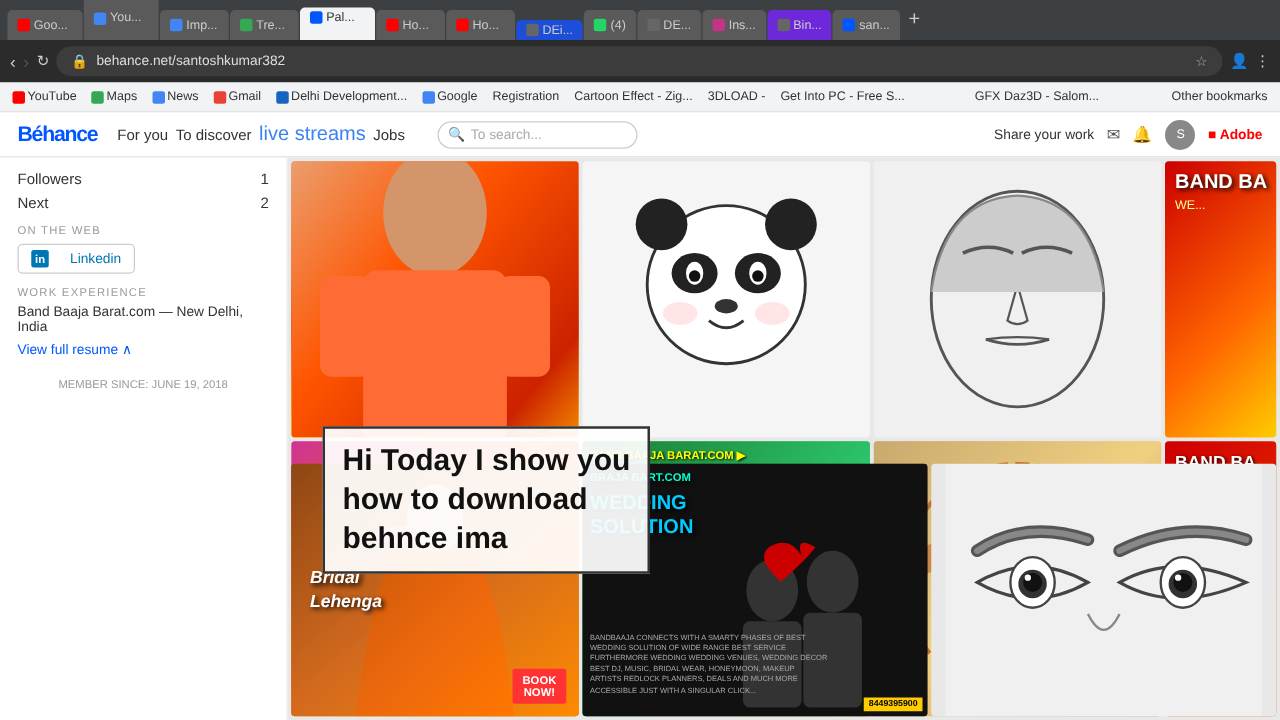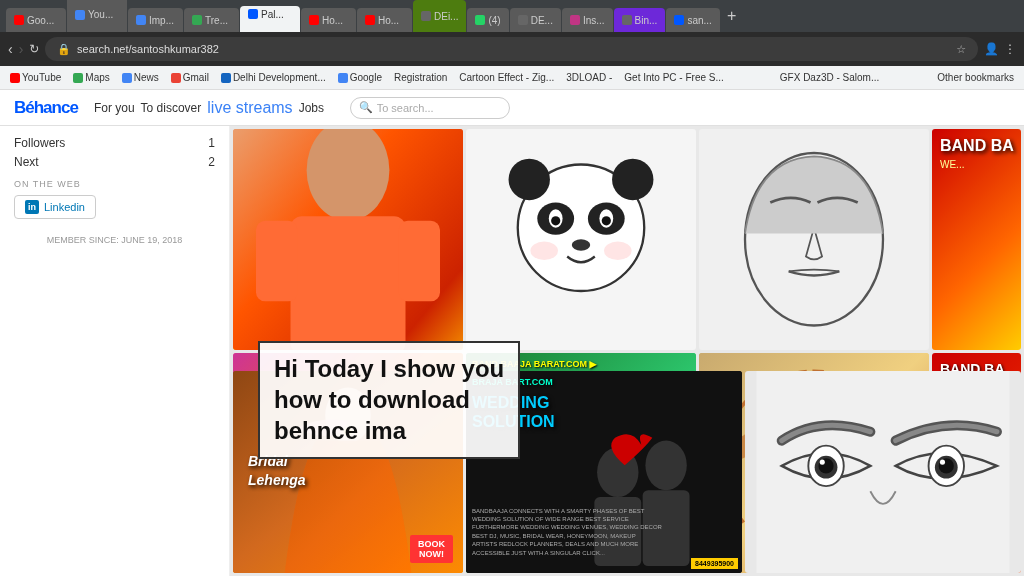--- a/index.html
+++ b/index.html
@@ -31,21 +31,21 @@
     <span>Pal...</span>
   </div>
   <div style="background:#5a5a5a; color:#ccc; font-size:10px; padding:3px 8px; border-radius:4px 4px 0 0; display:flex; align-items:center; gap:3px; height:24px; min-width:55px; max-width:75px; white-space:nowrap; overflow:hidden;">
     <span style="width:10px; height:10px; border-radius:2px; background:#ff0000; flex-shrink:0;"></span>
     <span>Ho...</span>
   </div>
   <div style="background:#5a5a5a; color:#ccc; font-size:10px; padding:3px 8px; border-radius:4px 4px 0 0; display:flex; align-items:center; gap:3px; height:24px; min-width:55px; max-width:75px; white-space:nowrap; overflow:hidden;">
     <span style="width:10px; height:10px; border-radius:2px; background:#ff0000; flex-shrink:0;"></span>
     <span>Ho...</span>
   </div>
-  <div style="background:#4d7c0f; color:#ccc; font-size:10px; padding:3px 8px; border-radius:4px 4px 0 0; display:flex; align-items:center; gap:3px; height:32px; min-width:50px; max-width:70px; white-space:nowrap; overflow:hidden;">
+  <div style="background:#1d4ed8; color:#ccc; font-size:10px; padding:3px 8px; border-radius:4px 4px 0 0; display:flex; align-items:center; gap:3px; height:16px; min-width:50px; max-width:70px; white-space:nowrap; overflow:hidden;">
     <span style="width:10px; height:10px; border-radius:2px; background:#666; flex-shrink:0;"></span>
     <span>DEi...</span>
   </div>
   <div style="background:#5a5a5a; color:#ccc; font-size:10px; padding:3px 8px; border-radius:4px 4px 0 0; display:flex; align-items:center; gap:3px; height:24px; min-width:40px; max-width:55px; white-space:nowrap; overflow:hidden;">
     <span style="width:10px; height:10px; border-radius:2px; background:#25d366; flex-shrink:0;"></span>
     <span>(4)</span>
   </div>
   <div style="background:#5a5a5a; color:#ccc; font-size:10px; padding:3px 8px; border-radius:4px 4px 0 0; display:flex; align-items:center; gap:3px; height:24px; min-width:50px; max-width:65px; white-space:nowrap; overflow:hidden;">
     <span style="width:10px; height:10px; border-radius:2px; background:#666; flex-shrink:0;"></span>
     <span>DE...</span>
@@ -64,21 +64,21 @@
   </div>
   <span style="color:#ccc; font-size:16px; cursor:pointer; padding:0 6px; align-self:center;">+</span>
 </div>
 
 <div style="background:#2b2b2b; height:34px; display:flex; align-items:center; padding:0 8px; gap:6px;">
   <button style="background:none; border:none; color:#ccc; font-size:14px; cursor:pointer;">‹</button>
   <button style="background:none; border:none; color:#555; font-size:14px; cursor:pointer;">›</button>
   <button style="background:none; border:none; color:#ccc; font-size:12px; cursor:pointer;">↻</button>
   <div style="flex:1; background:#3c3c3c; border-radius:14px; height:24px; display:flex; align-items:center; padding:0 12px; gap:6px; cursor:text;">
     <span style="color:#4caf50; font-size:11px;">🔒</span>
-    <span style="color:#ddd; font-size:11px; flex:1;">search.net/santoshkumar382</span>
+    <span style="color:#ddd; font-size:11px; flex:1;">behance.net/santoshkumar382</span>
     <span style="color:#aaa; font-size:11px; cursor:pointer;">☆</span>
   </div>
   <span style="display:flex; gap:5px; align-items:center;">
     <span style="color:#ccc; font-size:12px; cursor:pointer;">👤</span>
     <span style="color:#ccc; font-size:12px; cursor:pointer;">⋮</span>
   </span>
 </div>
 
 <div style="background:#f1f3f4; height:24px; display:flex; align-items:center; padding:0 6px; gap:4px; border-bottom:1px solid #ddd; overflow:hidden;">
   <span style="font-size:10px; color:#333; display:flex; align-items:center; gap:2px; cursor:pointer; padding:1px 4px; border-radius:2px; white-space:nowrap;">
@@ -118,44 +118,56 @@
   <nav style="display:flex; gap:6px; align-items:center;">
     <a style="font-size:12px; color:#333; text-decoration:none; cursor:pointer;">For you</a>
     <a style="font-size:12px; color:#333; text-decoration:none; cursor:pointer;">To discover</a>
     <a style="font-size:16px; color:#3b82f6; text-decoration:none; cursor:pointer;">live streams</a>
     <a style="font-size:12px; color:#333; text-decoration:none; cursor:pointer;">Jobs</a>
   </nav>
   <div style="border:1px solid #ccc; border-radius:14px; height:22px; display:flex; align-items:center; padding:0 8px; gap:4px; margin-left:10px; min-width:160px; cursor:text;">
     <span style="color:#999; font-size:11px;">🔍</span>
     <span style="font-size:11px; color:#aaa;">To search...</span>
   </div>
+  <div style="margin-left:auto; display:flex; align-items:center; gap:10px;">
+    <span style="font-size:11px; color:#333; cursor:pointer;">Share your work</span>
+    <span style="font-size:13px; color:#555; cursor:pointer;">✉</span>
+    <span style="font-size:13px; color:#555; cursor:pointer;">🔔</span>
+    <div style="width:24px; height:24px; border-radius:50%; background:#888; display:flex; align-items:center; justify-content:center; font-size:10px; color:#fff; cursor:pointer;">S</div>
+    <span style="font-size:11px; color:#f00; font-weight:bold; cursor:pointer;">■ <span>Adobe</span></span>
+  </div>
 </div>
 
 <div style="display:flex; height:calc(576px - 32px - 34px - 24px - 36px); overflow:hidden;">
 
   <div style="width:230px; background:#fff; border-right:1px solid #eee; padding:10px 14px; overflow-y:auto; flex-shrink:0;">
     <div>
       <div style="display:flex; justify-content:space-between; font-size:12px; color:#333; margin-bottom:5px;">
         <span>Followers</span>
         <span>1</span>
       </div>
       <div style="display:flex; justify-content:space-between; font-size:12px; color:#333; margin-bottom:10px;">
         <span>Next</span>
         <span>2</span>
       </div>
     </div>
 
     <div>
       <div style="font-size:9px; color:#999; text-transform:uppercase; letter-spacing:1px; margin-bottom:6px;">ON THE WEB</div>
-      <div style="border:1px solid #ccc; border-radius:4px; padding:4px 10px; font-size:11px; color:#0077b5; display:flex; align-items:center; gap:5px; cursor:pointer; width:fit-content;">
+      <div style="border:1px solid #ccc; border-radius:4px; padding:4px 10px; font-size:11px; color:#0077b5; display:flex; align-items:center; gap:17px; cursor:pointer; width:fit-content;">
         <span style="width:14px; height:14px; background:#0077b5; border-radius:2px; display:flex; align-items:center; justify-content:center; color:#fff; font-size:9px; font-weight:bold;">in</span>
         <span>Linkedin</span>
       </div>
     </div>
 
+    <div style="margin-top:10px;">
+      <div style="font-size:9px; color:#999; text-transform:uppercase; letter-spacing:1px; margin-bottom:5px;">WORK EXPERIENCE</div>
+      <div style="font-size:11px; color:#333; margin-bottom:5px;">Band Baaja Barat.com — New Delhi, India</div>
+      <div style="font-size:11px; color:#0057ff; cursor:pointer;">View full resume ∧</div>
+    </div>
 
     <div style="font-size:9px; color:#999; text-align:center; margin-top:16px;">MEMBER SINCE: JUNE 19, 2018</div>
   </div>
 
   <div style="flex:1; overflow:hidden; position:relative; background:#e8e8e8;">
 
     <div style="display:grid; grid-template-columns: 230px 230px 230px 1fr; grid-template-rows: 1fr 1fr; gap:3px; width:100%; height:100%; padding:3px;">
 
       <div style="border-radius:3px; overflow:hidden; position:relative; background:linear-gradient(180deg, #e8906a 0%, #ff5500 40%, #cc3300 60%, #ffd700 100%); cursor:pointer;">
         <svg viewBox="0 0 100 120" width="100%" height="100%" preserveAspectRatio="xMidYMid slice" style="position:absolute; top:0; left:0;">

